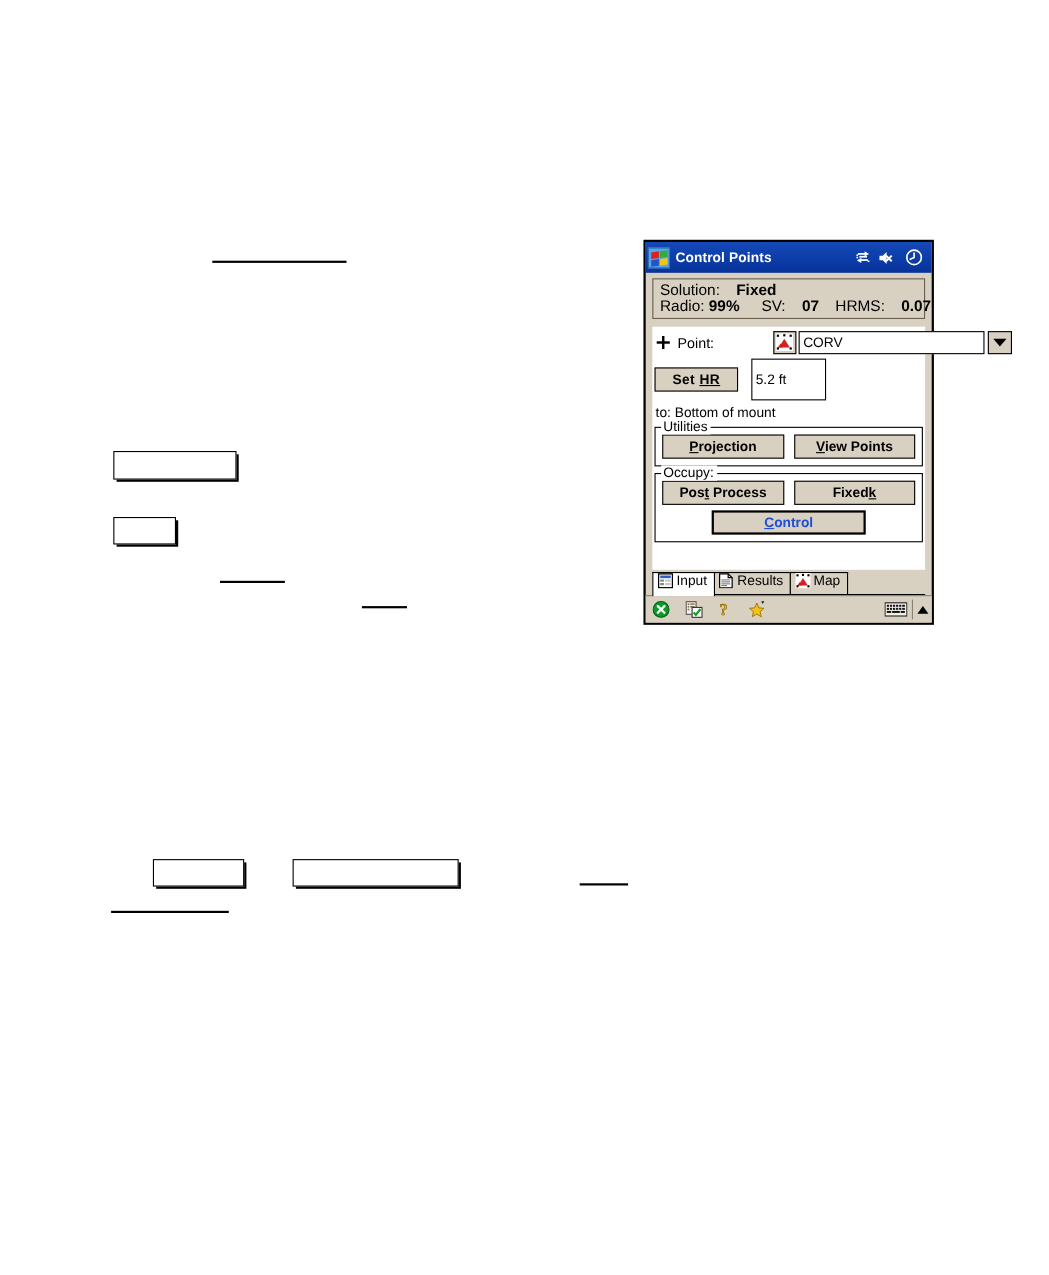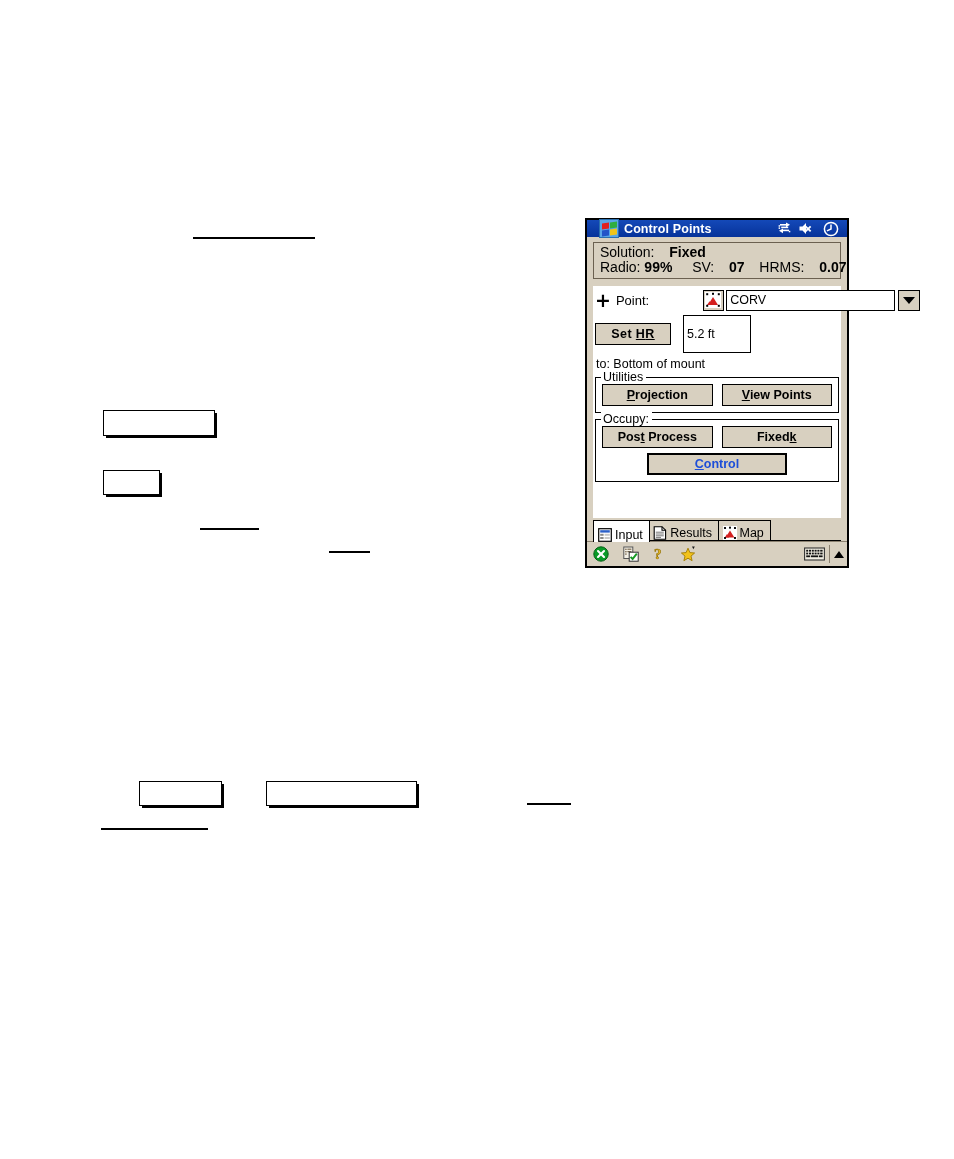--- a/index.html
+++ b/index.html
@@ -41,27 +41,27 @@
     border: 2px solid #000000;
     background: #d8d0c0;
     font-size: 12.5px;
     color: #000000;
     display: flex;
     flex-direction: column;
   }
 
   
   .titlebar {
-    height: 17px;
+    height: 28px;
     background: #0b3fa8;
     background: linear-gradient(to bottom, #1449b8 0%, #06329a 100%);
     display: flex;
     align-items: center;
     flex: none;
-    padding: 0 4px 0 12px;
+    padding: 0 4px 0 2px;
   }
   .win-logo {
     width: 20px;
     height: 19px;
     background: #58a6e8;
     border: 1px solid #2a6fae;
     box-sizing: border-box;
     position: relative;
     margin-right: 5px;
     flex: none;
@@ -253,21 +253,21 @@
   .tabstrip {
     display: flex;
     align-items: flex-end;
     margin: 0 6px;
     height: 22px;
     flex: none;
     border-bottom: 1.5px solid #000000;
   }
   .tab {
     display: flex;
-    align-items: flex-end;
+    align-items: flex-start;
     gap: 3px;
     height: 20px;
     padding: 0 6px 0 4px;
     box-sizing: border-box;
     border: 1.5px solid #000000;
     border-bottom: none;
     background: #d8d0c0;
     font-size: 12.5px;
     margin-right: -1.5px;
     position: relative;

